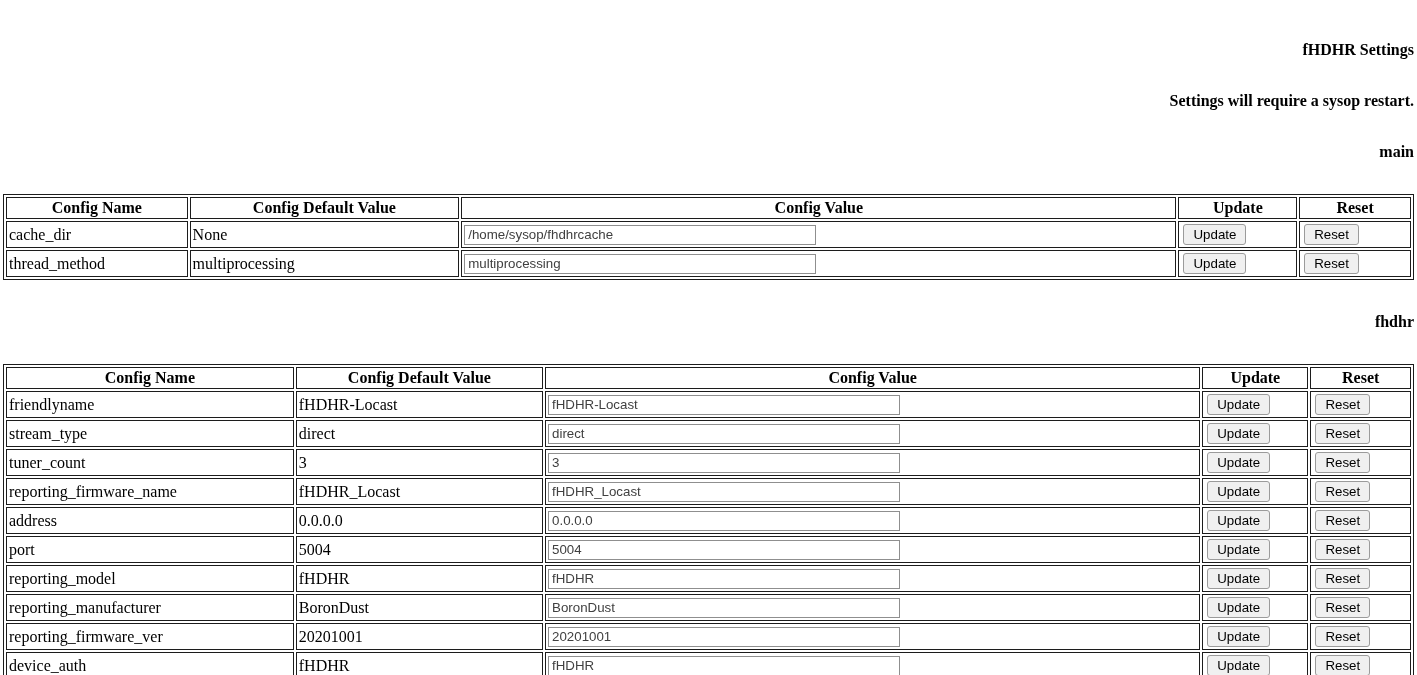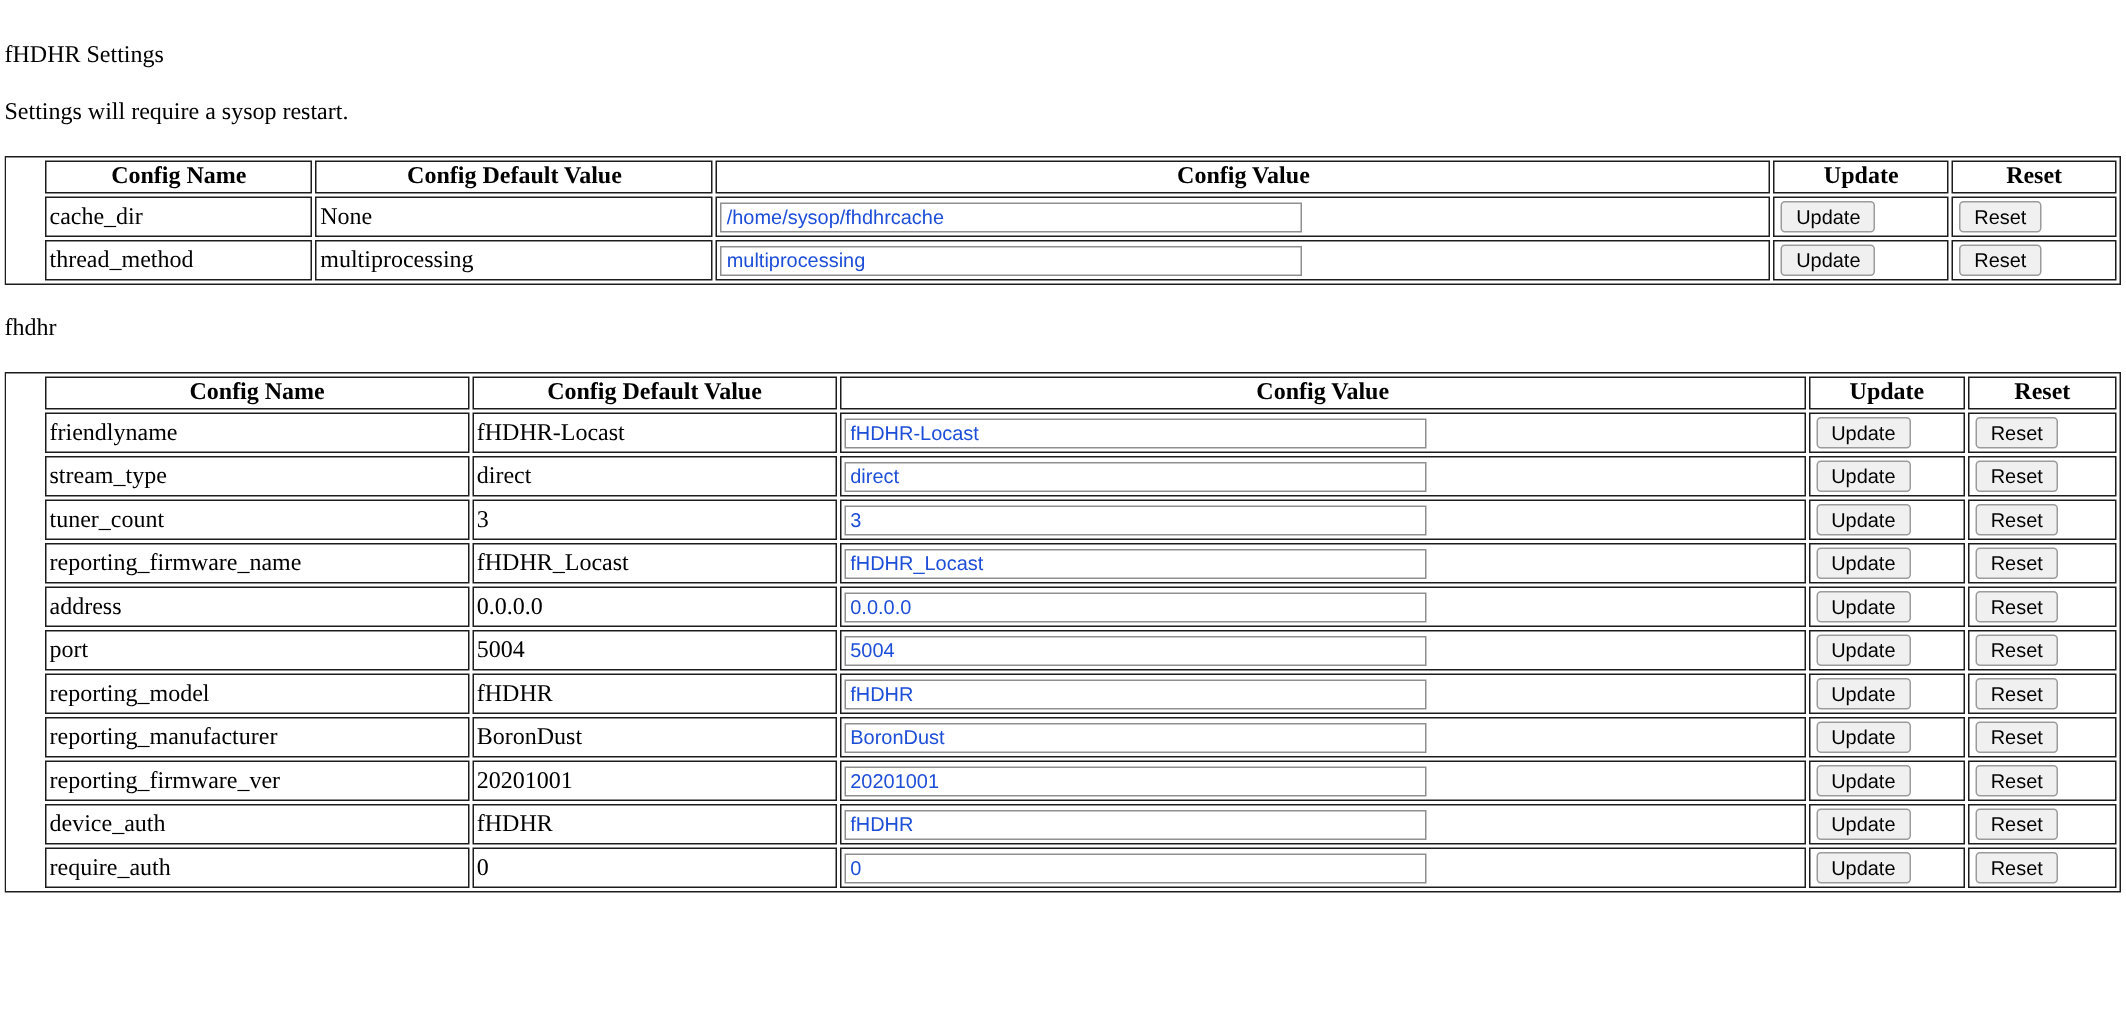--- a/index.html
+++ b/index.html
@@ -5,34 +5,33 @@
   html, body { background: #ffffff; }
   body {
     margin: 2px 3px;
     padding-top: 6px;
     font-family: "Liberation Serif", serif;
     font-size: 16px;
     color: #000000;
     width: 1411px;
   }
   .heading {
-    text-align: left;
-    font-weight: normal;
+    text-align: right;
+    font-weight: bold;
     font-size: 16px;
-    margin: 20px 0;
+    margin: 33px 0;
     line-height: 18px;
   }
   table.config-table {
     width: 100%;
     border-collapse: separate;
     border-spacing: 2px;
     border: 1px solid #1c1c1c;
     margin: 0 0 4px 0;
     table-layout: fixed;
-    padding-left: 24px;
   }
   table.config-table th,
   table.config-table td {
     border: 1px solid #1c1c1c;
     padding: 1px 2px;
     overflow: hidden;
     white-space: nowrap;
     vertical-align: middle;
     background: #ffffff;
   }
@@ -52,29 +51,29 @@
   .table-s0 col.c-update  { width: 8.5%;  }
   .table-s0 col.c-reset   { width: 8.0%;  }
   
   .table-s1 col.c-name    { width: 20.6%; }
   .table-s1 col.c-default { width: 17.7%; }
   .table-s1 col.c-value   { width: 46.9%; }
   .table-s1 col.c-update  { width: 7.6%;  }
   .table-s1 col.c-reset   { width: 7.2%;  }
 
   .value-input {
-    width: 388px;
+    width: 352px;
     height: 20px;
     box-sizing: border-box;
     border: 1px solid #8f8f8f;
     border-radius: 0;
     background: #ffffff;
     font-family: "Liberation Sans", sans-serif;
     font-size: 13.3px;
-    color: #1d4ed8;
+    color: #404040;
     padding: 1px 3px;
     margin: 1px 0;
     vertical-align: middle;
   }
   .act-btn {
     font-family: "Liberation Sans", sans-serif;
     font-size: 13.3px;
     color: #000000;
     background: #f0f0f0;
     border: 1px solid #9b9b9b;
@@ -86,20 +85,21 @@
     cursor: pointer;
   }
 </style>
 </head>
 <body>
 
 <div class="heading">fHDHR Settings</div>
 <div class="heading">Settings will require a sysop restart.</div>
 
 <div>
+  <div class="heading">main</div>
   <table class="config-table table-s0">
     <colgroup>
       <col class="c-name">
         <col class="c-default">
         <col class="c-value">
         <col class="c-update">
         <col class="c-reset">
     </colgroup>
     <thead>
       <tr>

